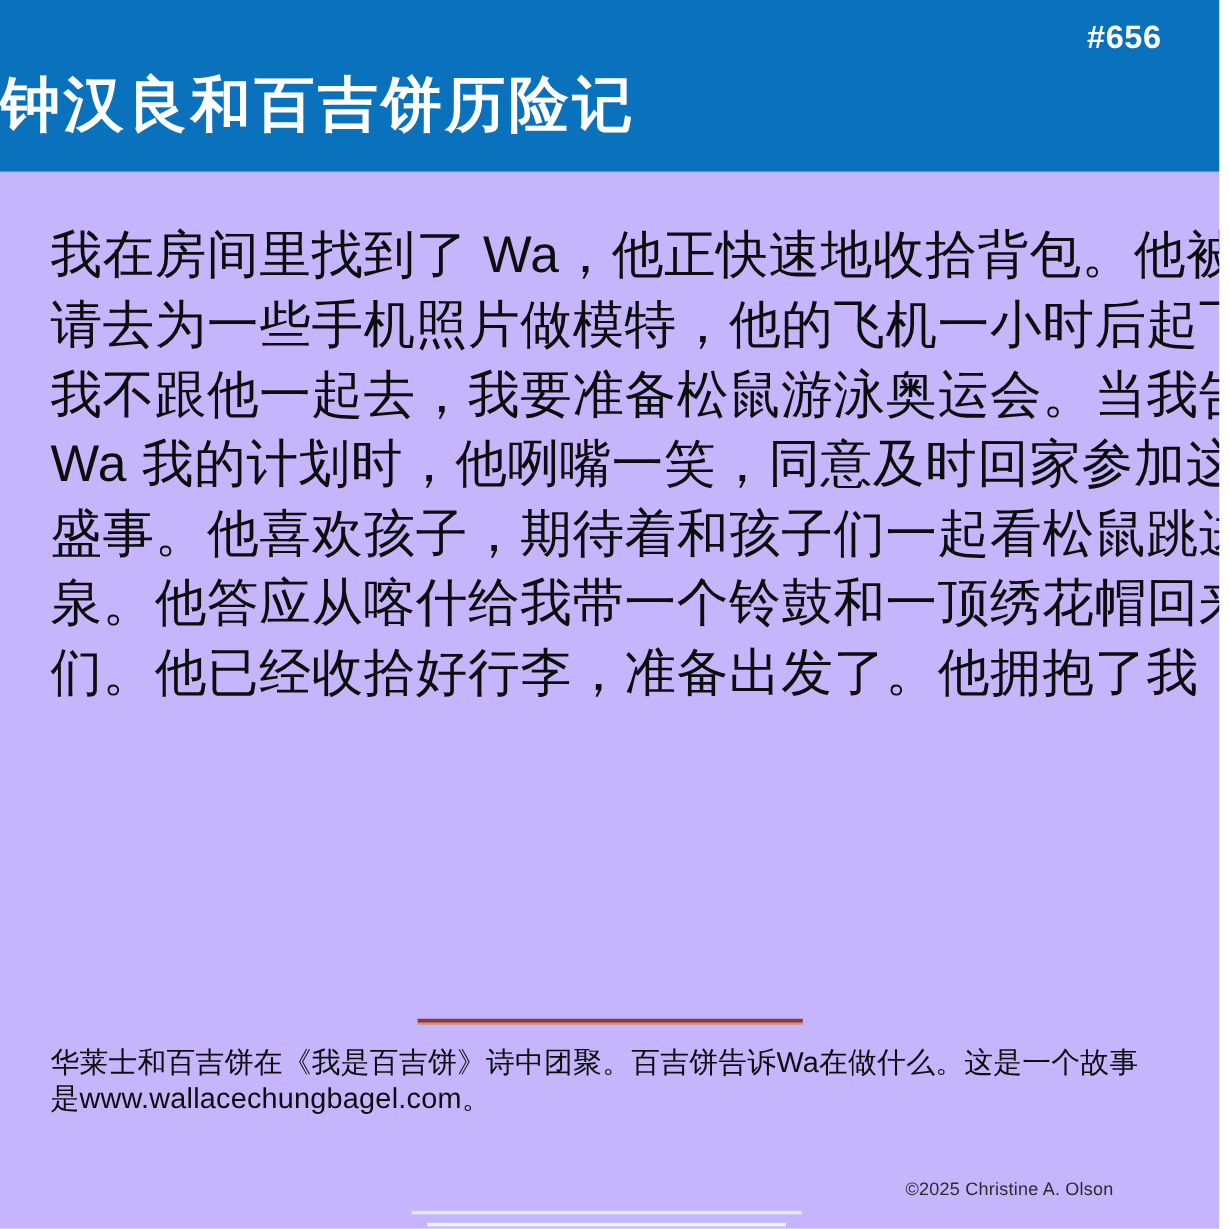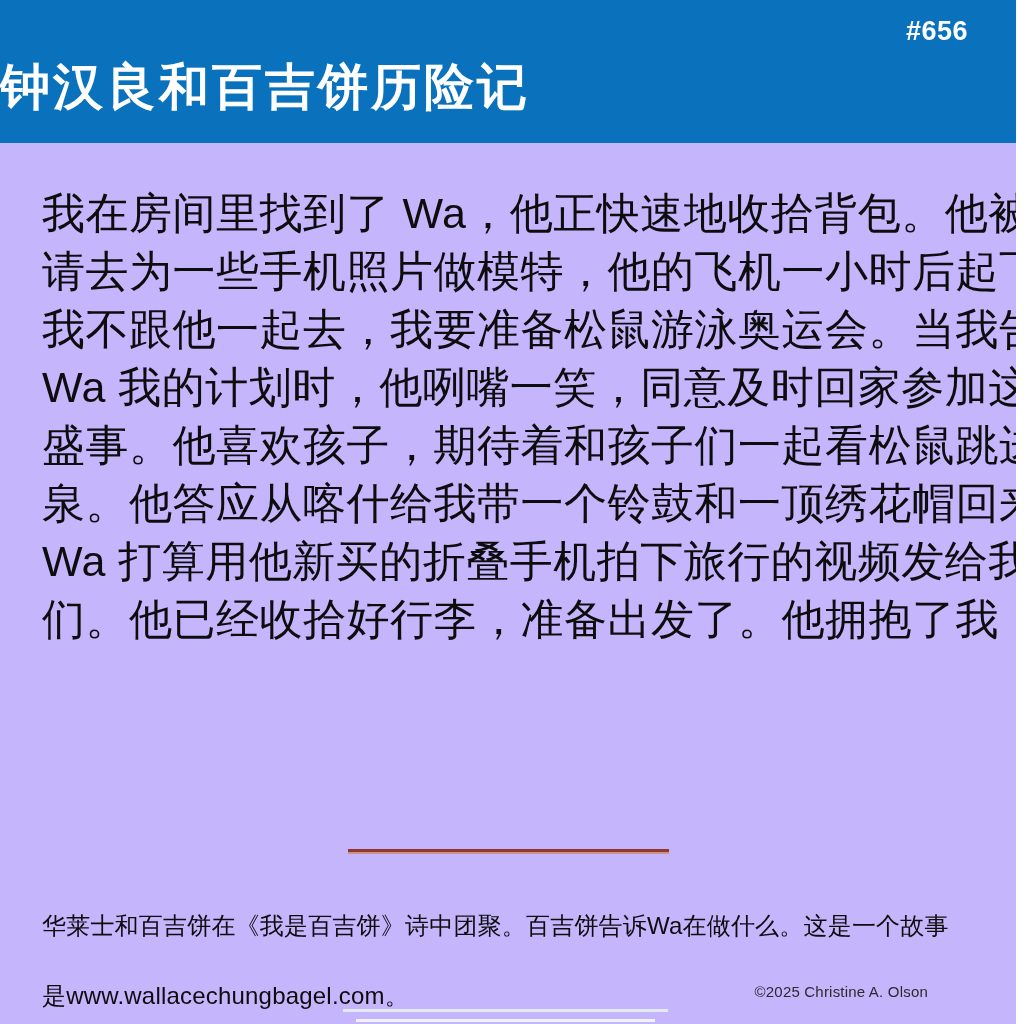--- a/index.html
+++ b/index.html
@@ -76,21 +76,20 @@
     top: 871px;
     left: 42px;
     right: 36px;
     color: #0d0d0d;
   }
   .footer-line {
     font-size: 24px;
     line-height: 29.5px;
     letter-spacing: 0.2px;
     white-space: nowrap;
-    margin-top: 40px;
   }
   .copyright {
     position: absolute;
     top: 983px;
     right: 88px;
     font-size: 15px;
     color: #2b2b2b;
     letter-spacing: 0.2px;
   }
   
@@ -121,21 +120,20 @@
     <h1 class="page-title">钟汉良和百吉饼历险记</h1>
   </header>
 
   <main class="story">
     <div class="story-line">我在房间里找到了 Wa，他正快速地收拾背包。他被邀</div>
     <div class="story-line">请去为一些手机照片做模特，他的飞机一小时后起飞。</div>
     <div class="story-line">我不跟他一起去，我要准备松鼠游泳奥运会。当我告诉</div>
     <div class="story-line">Wa 我的计划时，他咧嘴一笑，同意及时回家参加这次</div>
     <div class="story-line">盛事。他喜欢孩子，期待着和孩子们一起看松鼠跳进喷</div>
     <div class="story-line">泉。他答应从喀什给我带一个铃鼓和一顶绣花帽回来。</div>
-    <div class="story-line">Wa 打算用他新买的折叠手机拍下旅行的视频发给我</div>
     <div class="story-line">们。他已经收拾好行李，准备出发了。他拥抱了我，我祝</div>
   </main>
 
   <div class="divider"></div>
 
   <footer class="disclaimer">
     <div class="footer-line">华莱士和百吉饼在《我是百吉饼》诗中团聚。百吉饼告诉Wa在做什么。这是一个故事</div>
     <div class="footer-line">是www.wallacechungbagel.com。</div>
   </footer>
 

